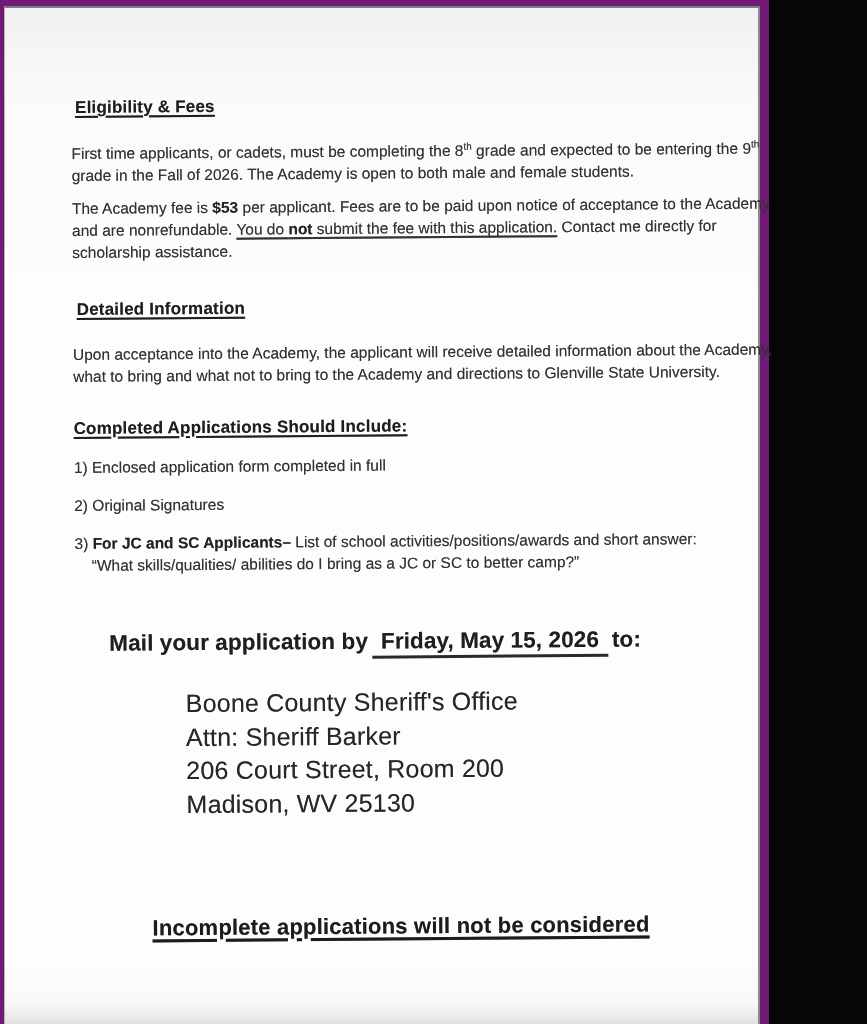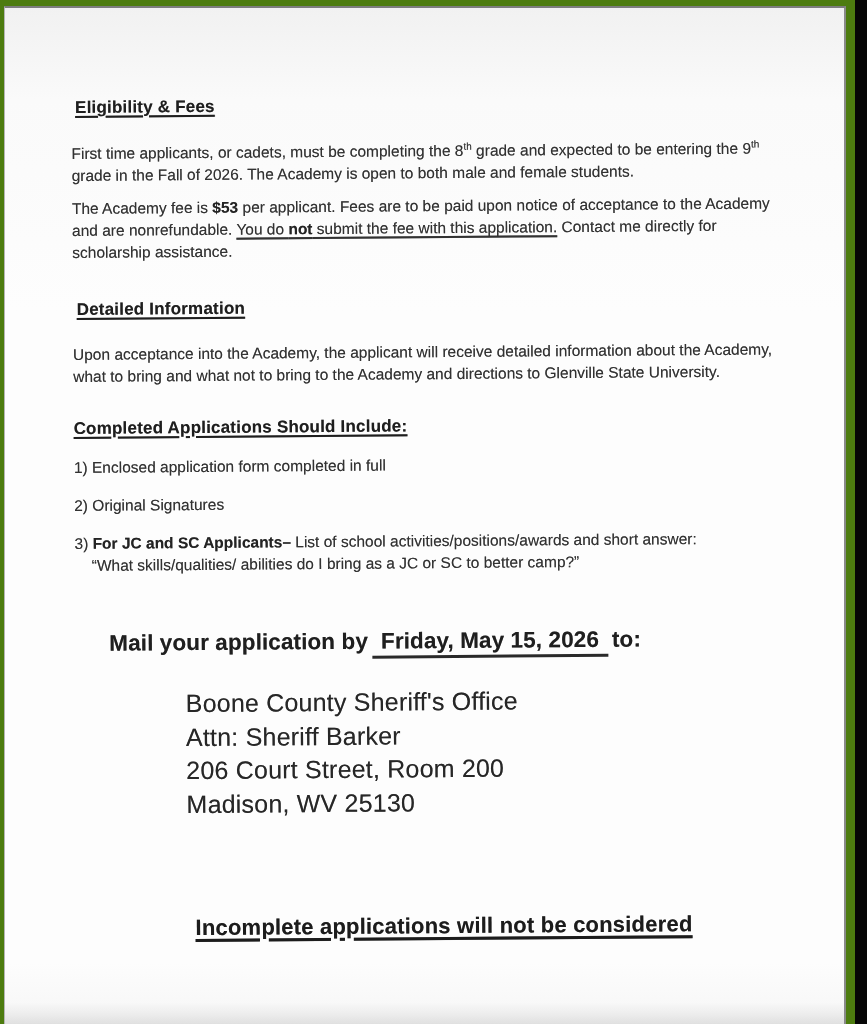--- a/index.html
+++ b/index.html
@@ -4,22 +4,22 @@
 <style>
   html, body { margin: 0; padding: 0; }
   body {
     width: 867px; height: 1024px;
     background: #060606;
     font-family: "Liberation Sans", sans-serif;
     overflow: hidden;
   }
   .viewport {
     position: relative;
-    width: 855px; height: 1024px;
-    background: #4d7c0f;
+    width: 769px; height: 1024px;
+    background: #701a75;
   }
   .page {
     position: absolute;
     left: 4px; top: 6px; right: 9px; bottom: 0;
     background: linear-gradient(180deg, #f1f1f1 0%, #fafafa 9%, #fdfdfd 30%, #fdfdfd 94%, #f6f6f6 100%);
     border-top: 2px solid #7d7d7d;
     border-left: 1px solid #b5b5b5;
     border-right: 2px solid #8a8a8a;
     box-sizing: border-box;
   }

